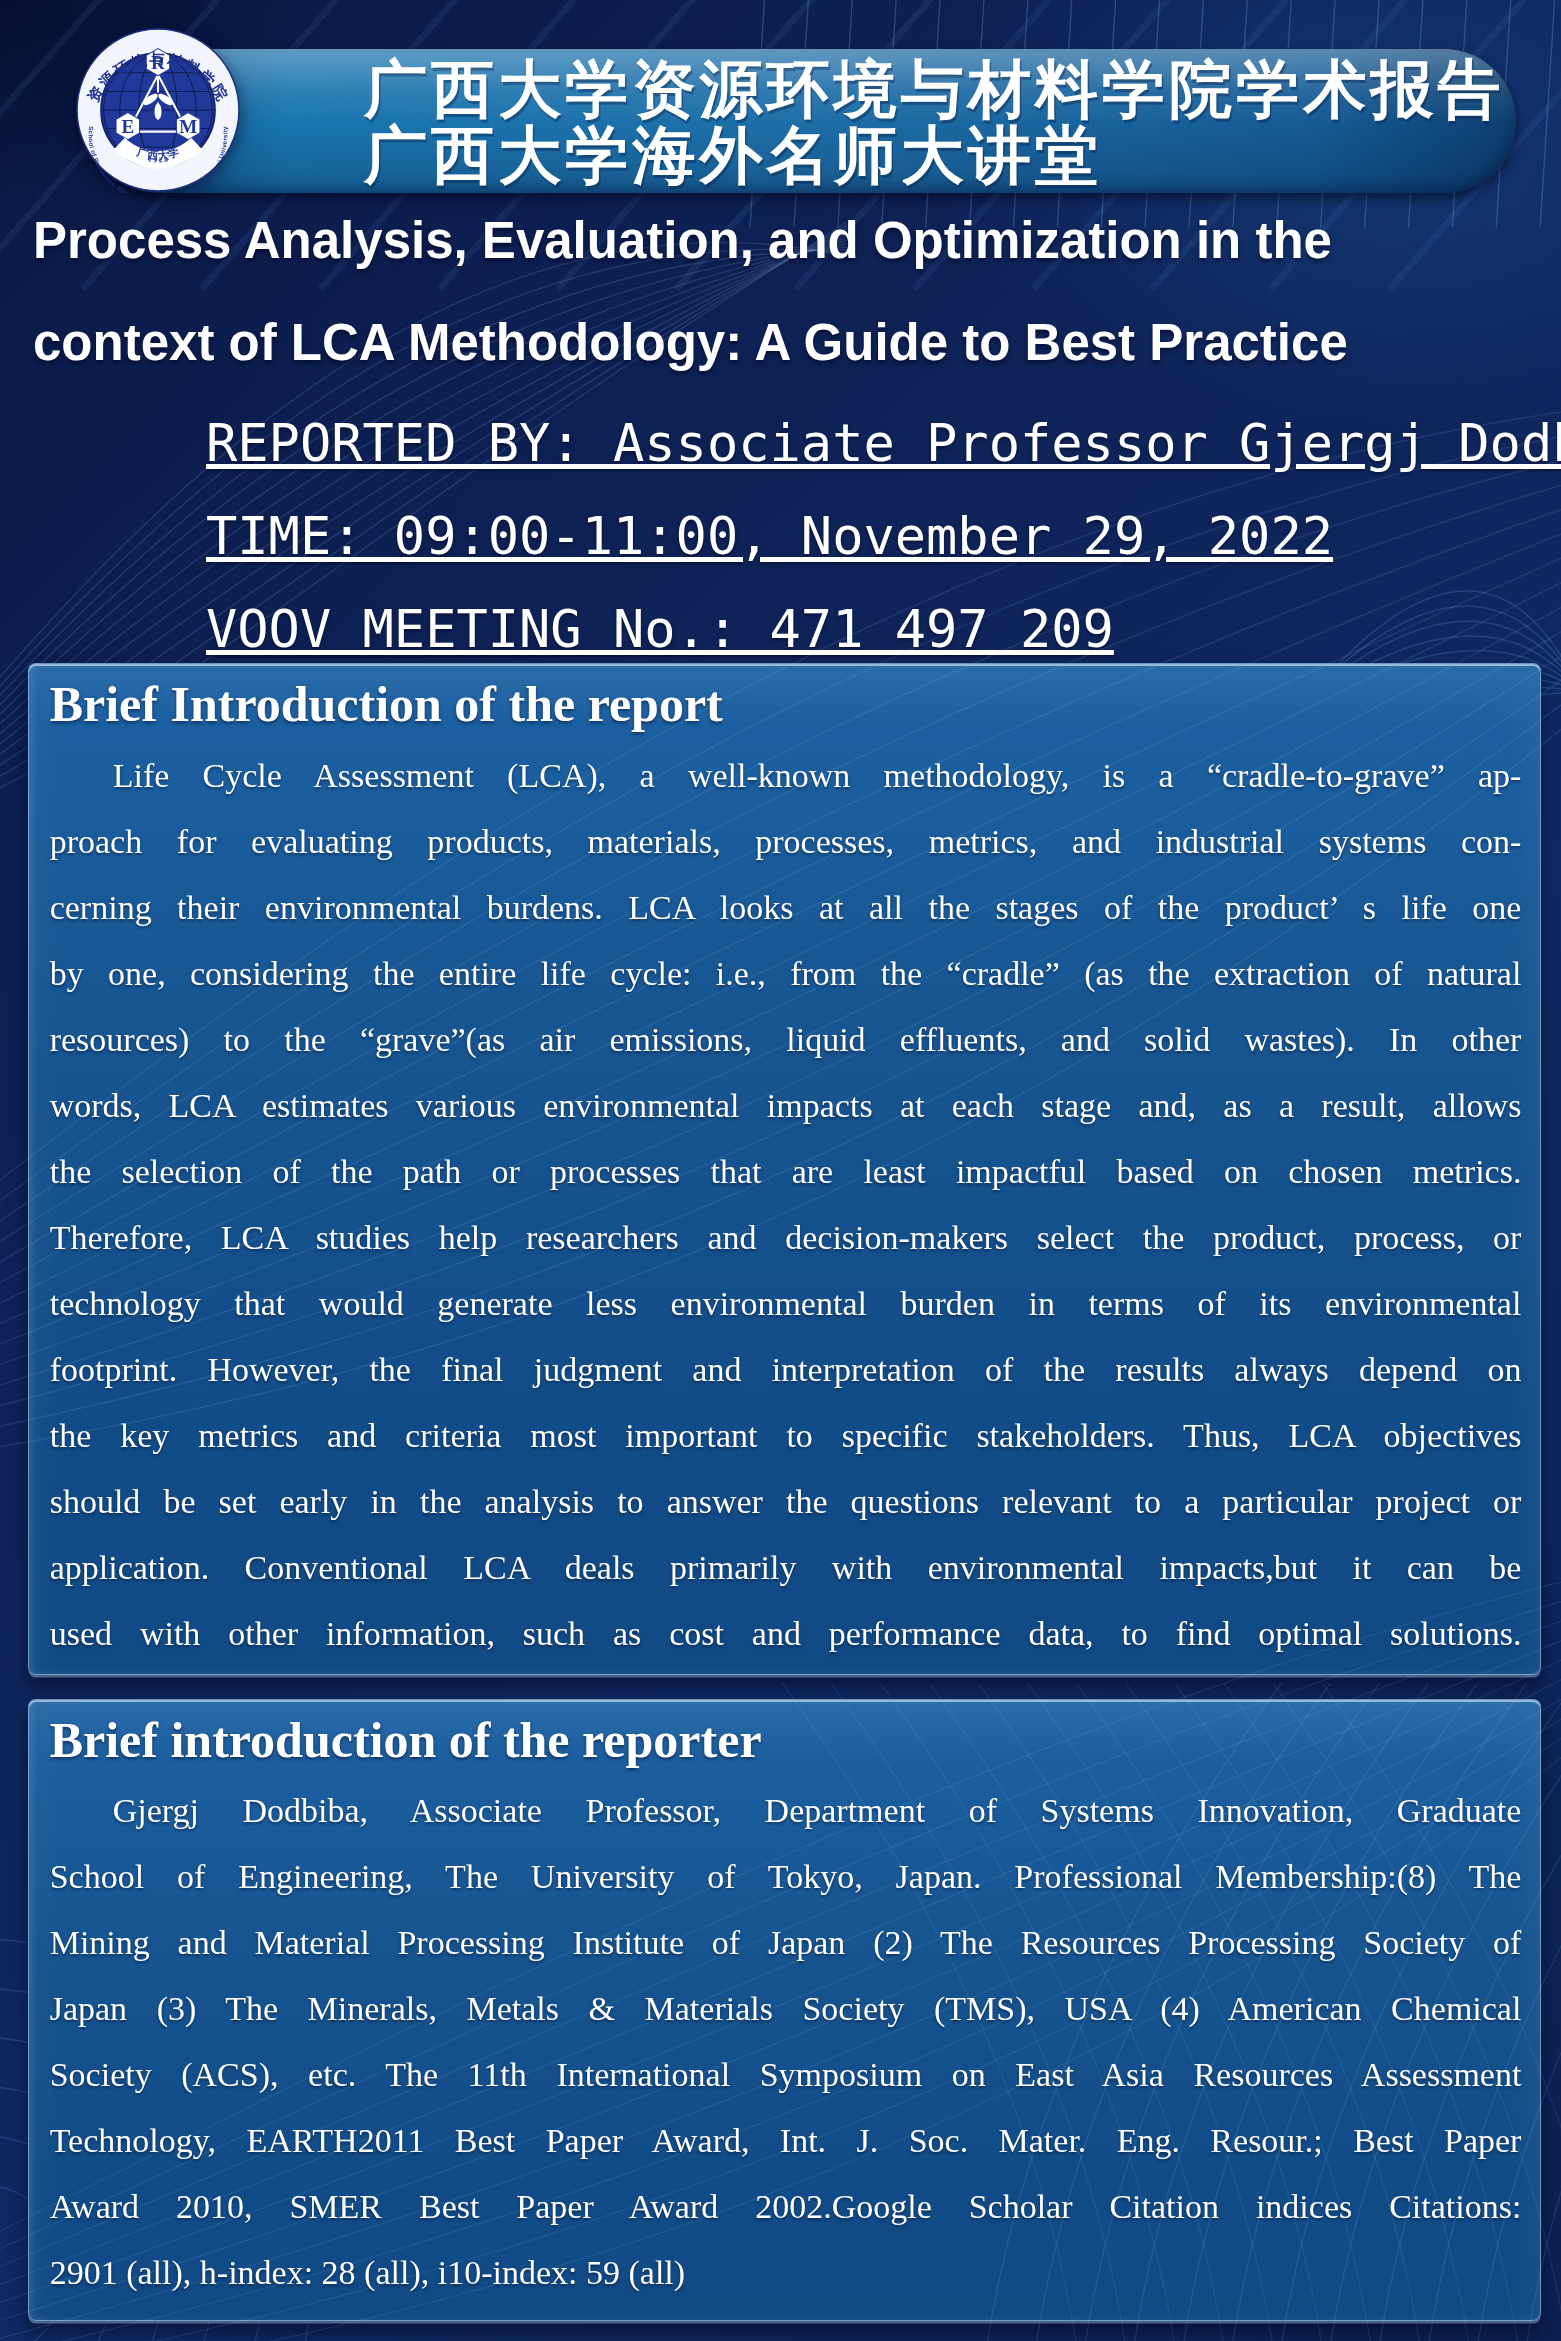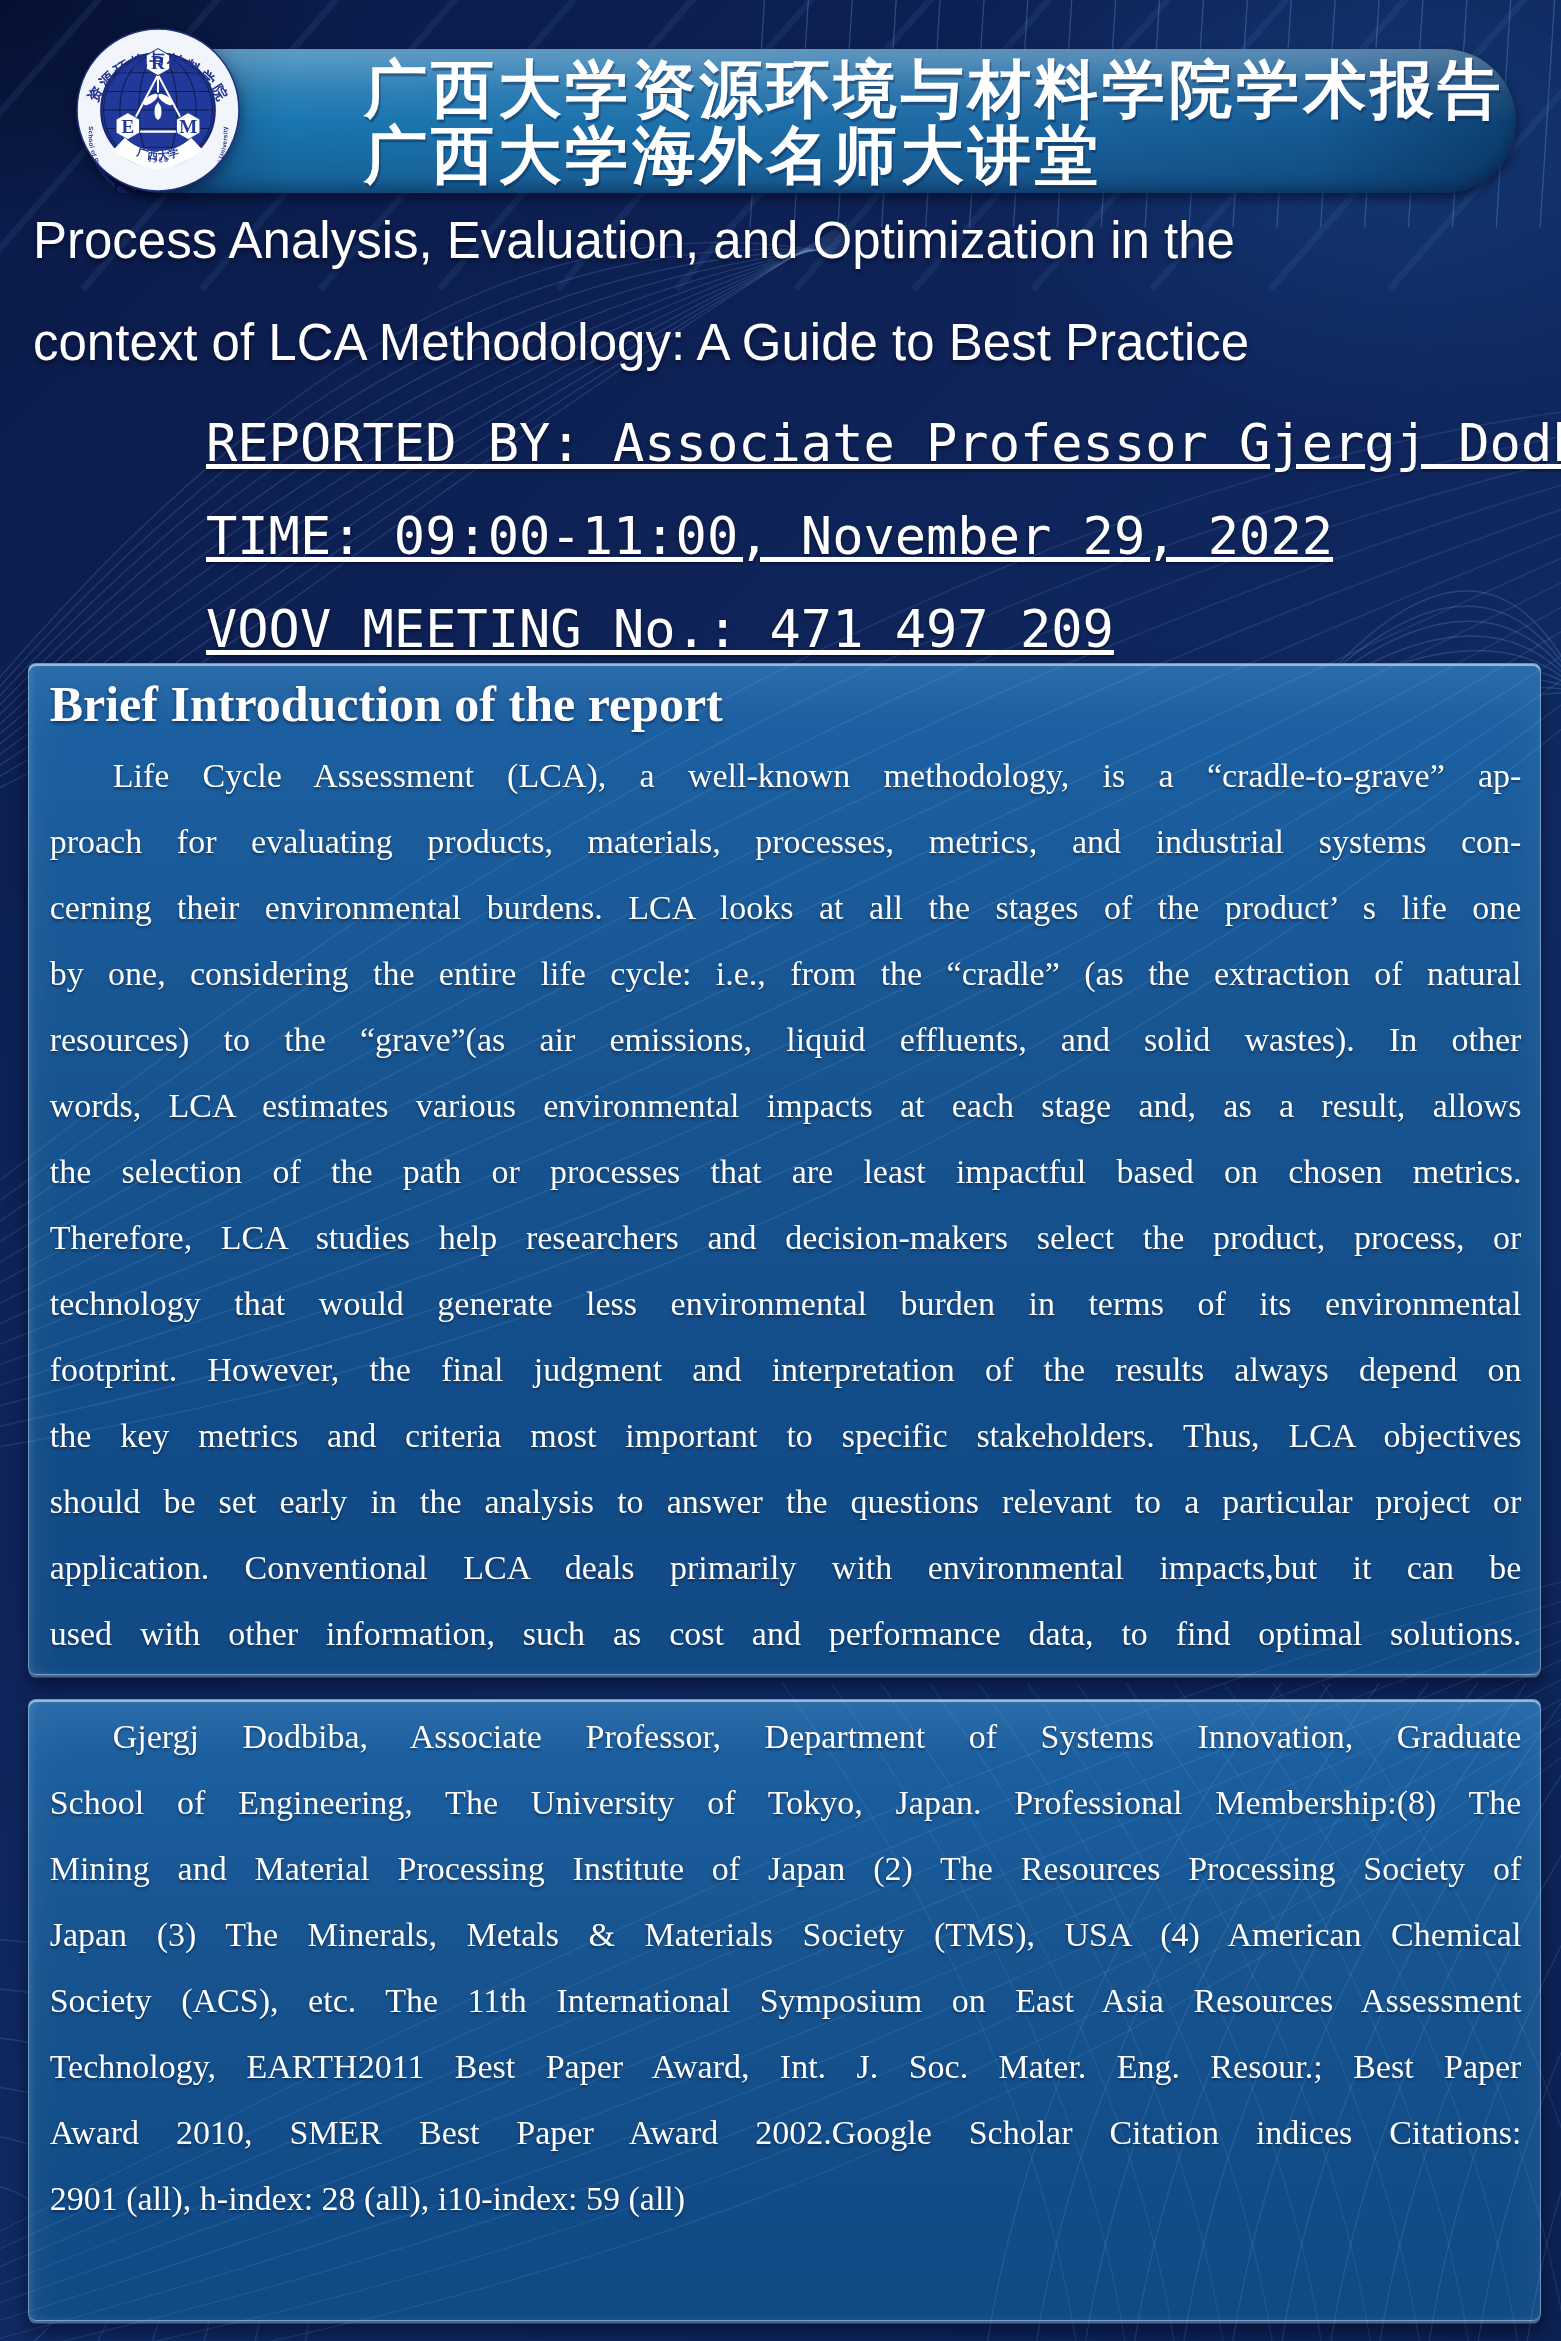--- a/index.html
+++ b/index.html
@@ -30,21 +30,21 @@
     position:absolute;left:364px;top:56px;z-index:2;color:#ffffff;
     font-size:63px;line-height:66px;font-weight:700;letter-spacing:4.1px;white-space:nowrap;
     text-shadow:1.5px 2.6px 1px rgba(8,30,70,.40);
     font-family:"Liberation Sans",sans-serif;
   }
   #logo{position:absolute;left:75px;top:27px;width:166px;height:166px;z-index:3;filter:drop-shadow(0 4.1px 7.2px rgba(0,0,20,.5));}
 
   
   #title{
     position:absolute;left:33px;top:190px;width:1503px;z-index:2;color:#ffffff;
-    font-weight:400;font-size:51px;line-height:102px;white-space:nowrap;
+    font-weight:700;font-size:51px;line-height:102px;white-space:nowrap;
     text-shadow:0 2.6px 4.6px rgba(0,0,25,.55);
   }
 
   
   #meta{
     position:absolute;left:206px;top:397px;z-index:2;color:#ffffff;
     font-family:"DejaVu Sans Mono",monospace;font-size:52px;line-height:93px;white-space:nowrap;
     text-shadow:0 2.1px 3.6px rgba(0,0,25,.5);
     text-decoration:underline;
   }
@@ -241,20 +241,21 @@
       <div class="tline">technology that would generate less environmental burden in terms of its environmental</div>
       <div class="tline">footprint. However, the final judgment and interpretation of the results always depend on</div>
       <div class="tline">the key metrics and criteria most important to specific stakeholders. Thus, LCA objectives</div>
       <div class="tline">should be set early in the analysis to answer the questions relevant to a particular project or</div>
       <div class="tline">application. Conventional LCA deals primarily with environmental impacts,but it can be</div>
       <div class="tline">used with other information, such as cost and performance data, to find optimal solutions.</div>
     </div>
   </section>
 
   <section class="panel" id="panel-reporter">
+    <h2 class="section-title">Brief introduction of the reporter</h2>
     <div class="section-body">
       <div class="tline indent">Gjergj Dodbiba, Associate Professor, Department of Systems Innovation, Graduate</div>
       <div class="tline">School of Engineering, The University of Tokyo, Japan. Professional Membership:(8) The</div>
       <div class="tline">Mining and Material Processing Institute of Japan (2) The Resources Processing Society of</div>
       <div class="tline">Japan (3) The Minerals, Metals &amp; Materials Society (TMS), USA (4) American Chemical</div>
       <div class="tline">Society (ACS), etc. The 11th International Symposium on East Asia Resources Assessment</div>
       <div class="tline">Technology, EARTH2011 Best Paper Award, Int. J. Soc. Mater. Eng. Resour.; Best Paper</div>
       <div class="tline">Award 2010, SMER Best Paper Award 2002.Google Scholar Citation indices Citations:</div>
       <div class="tline short">2901 (all), h-index: 28 (all), i10-index: 59 (all)</div>
     </div>

